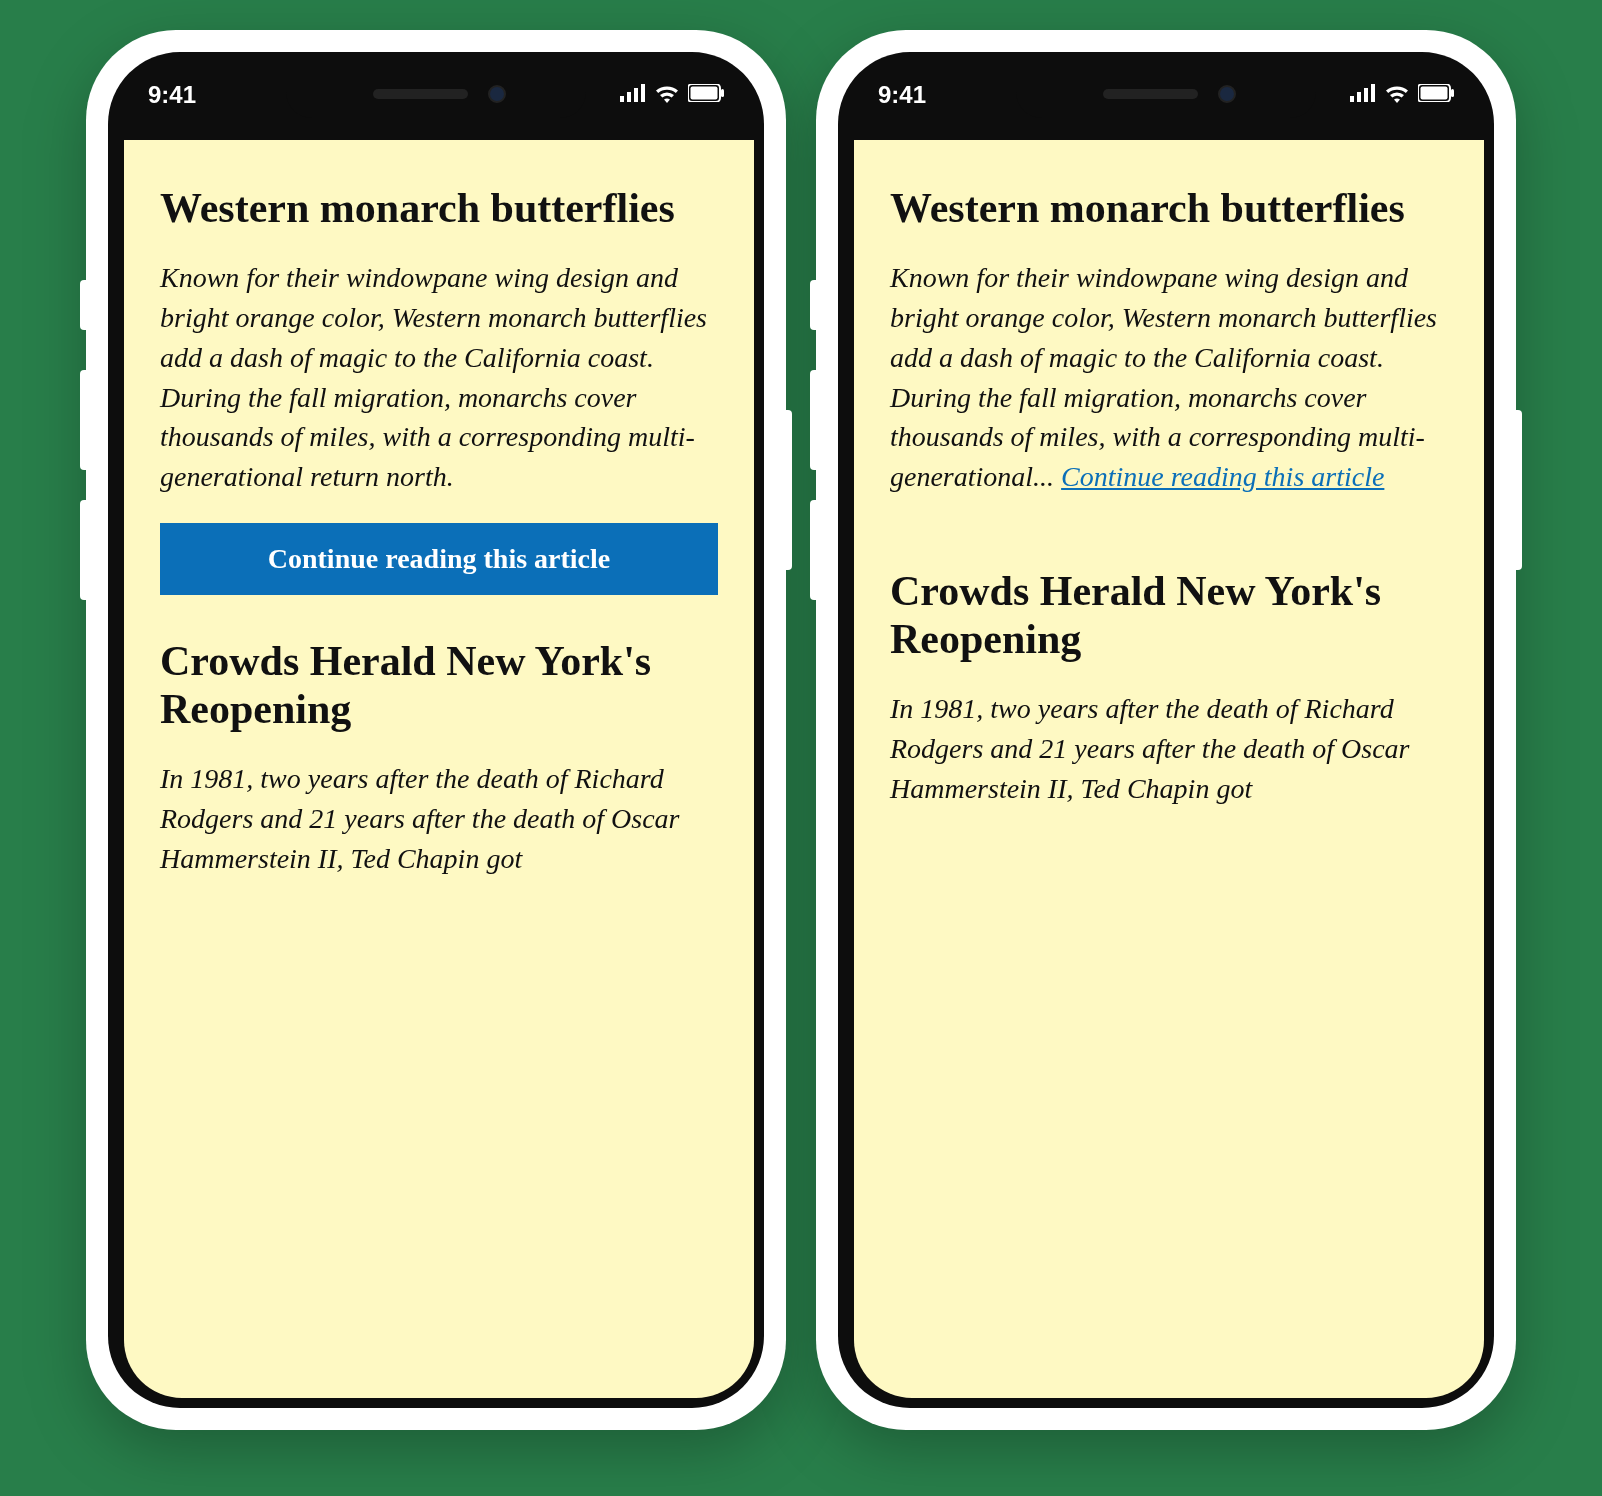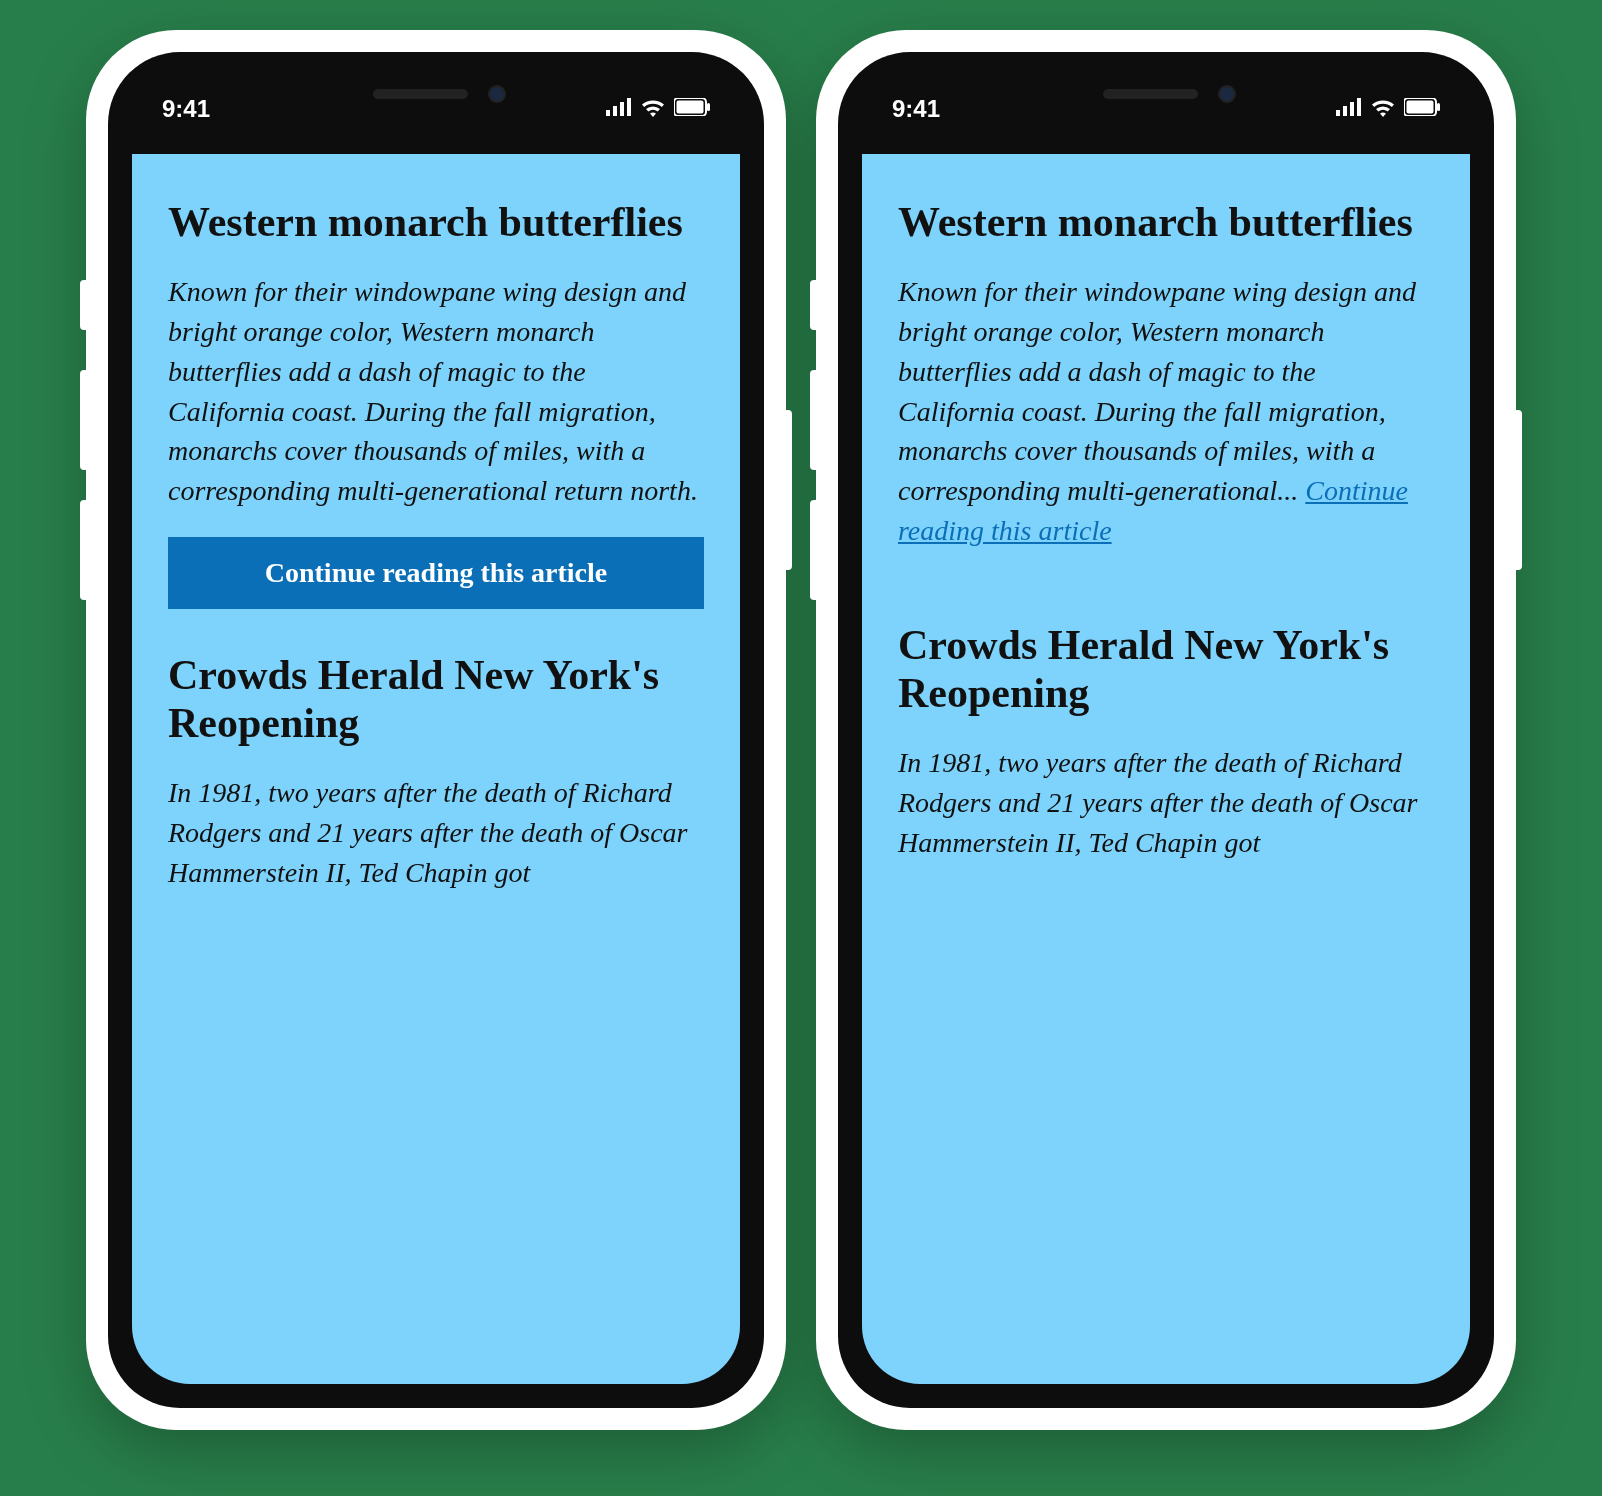--- a/index.html
+++ b/index.html
@@ -37,21 +37,21 @@
     background: #fff;
     border-radius: 90px;
     padding: 22px;
     z-index: 1;
   }
   .phone-inner {
     width: 100%;
     height: 100%;
     background: #0d0d0d;
     border-radius: 72px;
-    padding: 24px;
+    padding: 10px;
     position: relative;
     overflow: hidden;
   }
   
   .side-btn {
     position: absolute;
     background: #fff;
     border-radius: 4px;
   }
   .sb-left1 { left: -6px; top: 250px; width: 10px; height: 50px; }
@@ -106,27 +106,28 @@
   .status-icons {
     display: flex;
     align-items: center;
     gap: 8px;
   }
   .signal-icon svg, .wifi-icon svg, .battery-icon svg {
     fill: #fff;
   }
 
   .screen {
-    background: #7dd3fc;
+    background: #fef9c3;
     margin-top: 22px;
     height: calc(100% - 78px);
     border-radius: 0 0 58px 58px;
     overflow: hidden;
     padding: 44px 36px 0 36px;
     color: #111;
+    margin-left: 6px;
   }
 
   h2.article-title {
     font-size: 42px;
     line-height: 1.15;
     font-weight: 600;
     margin-bottom: 26px;
     font-family: Georgia, serif;
   }
   p.article-body {

